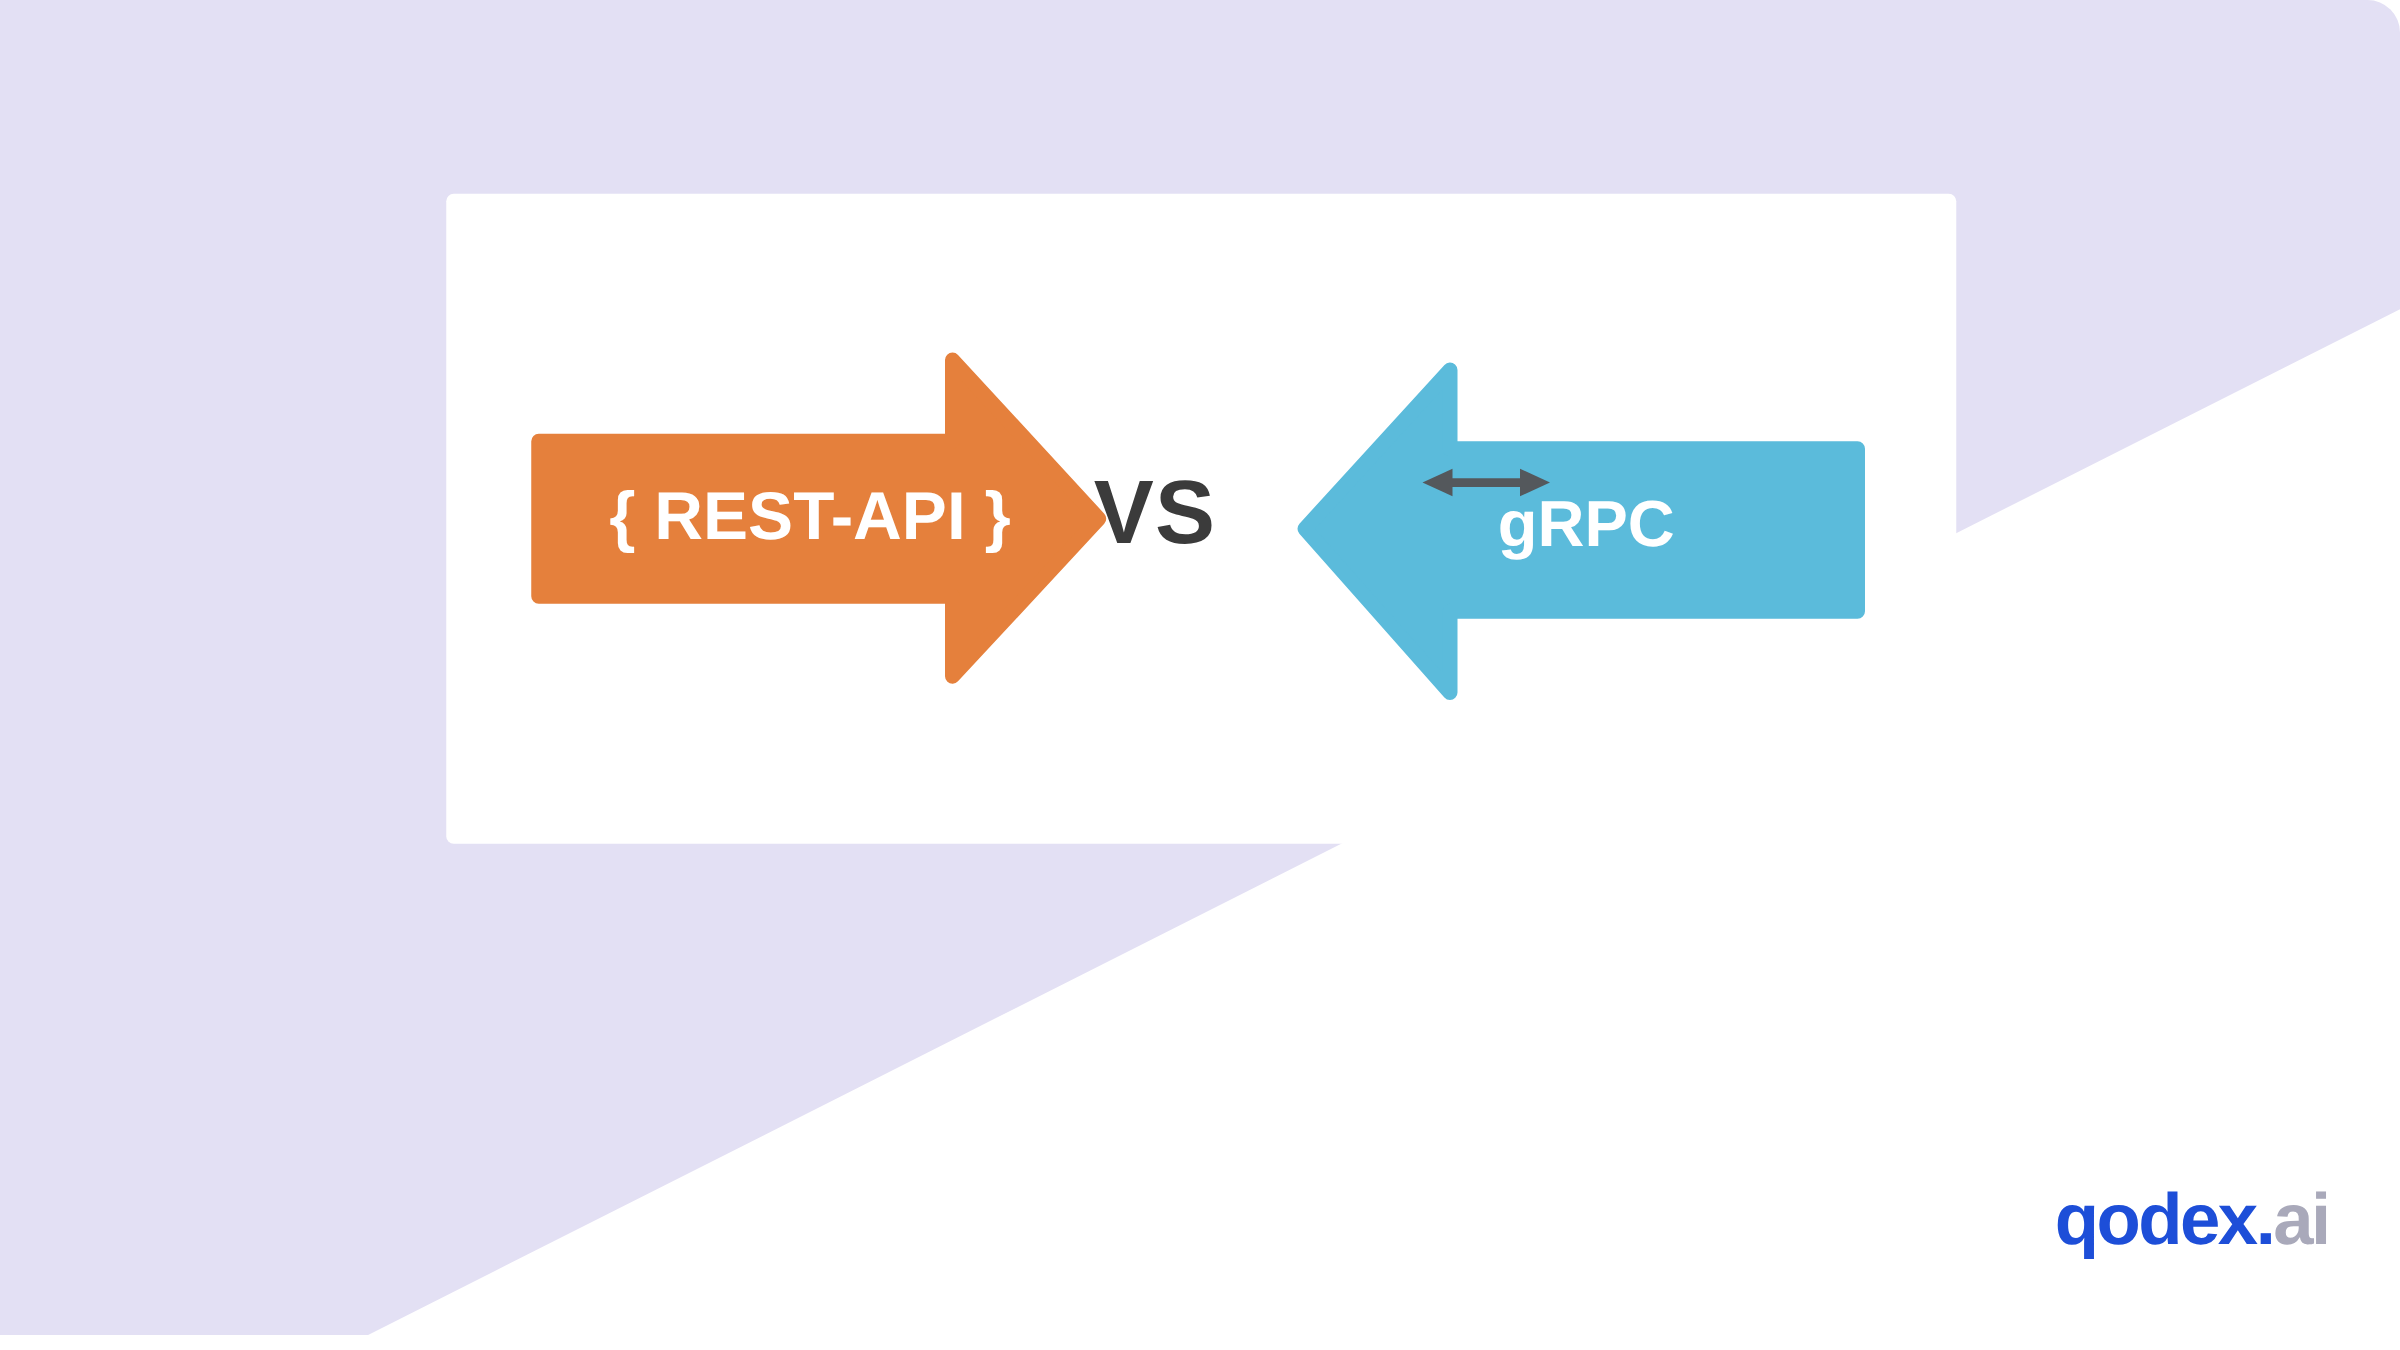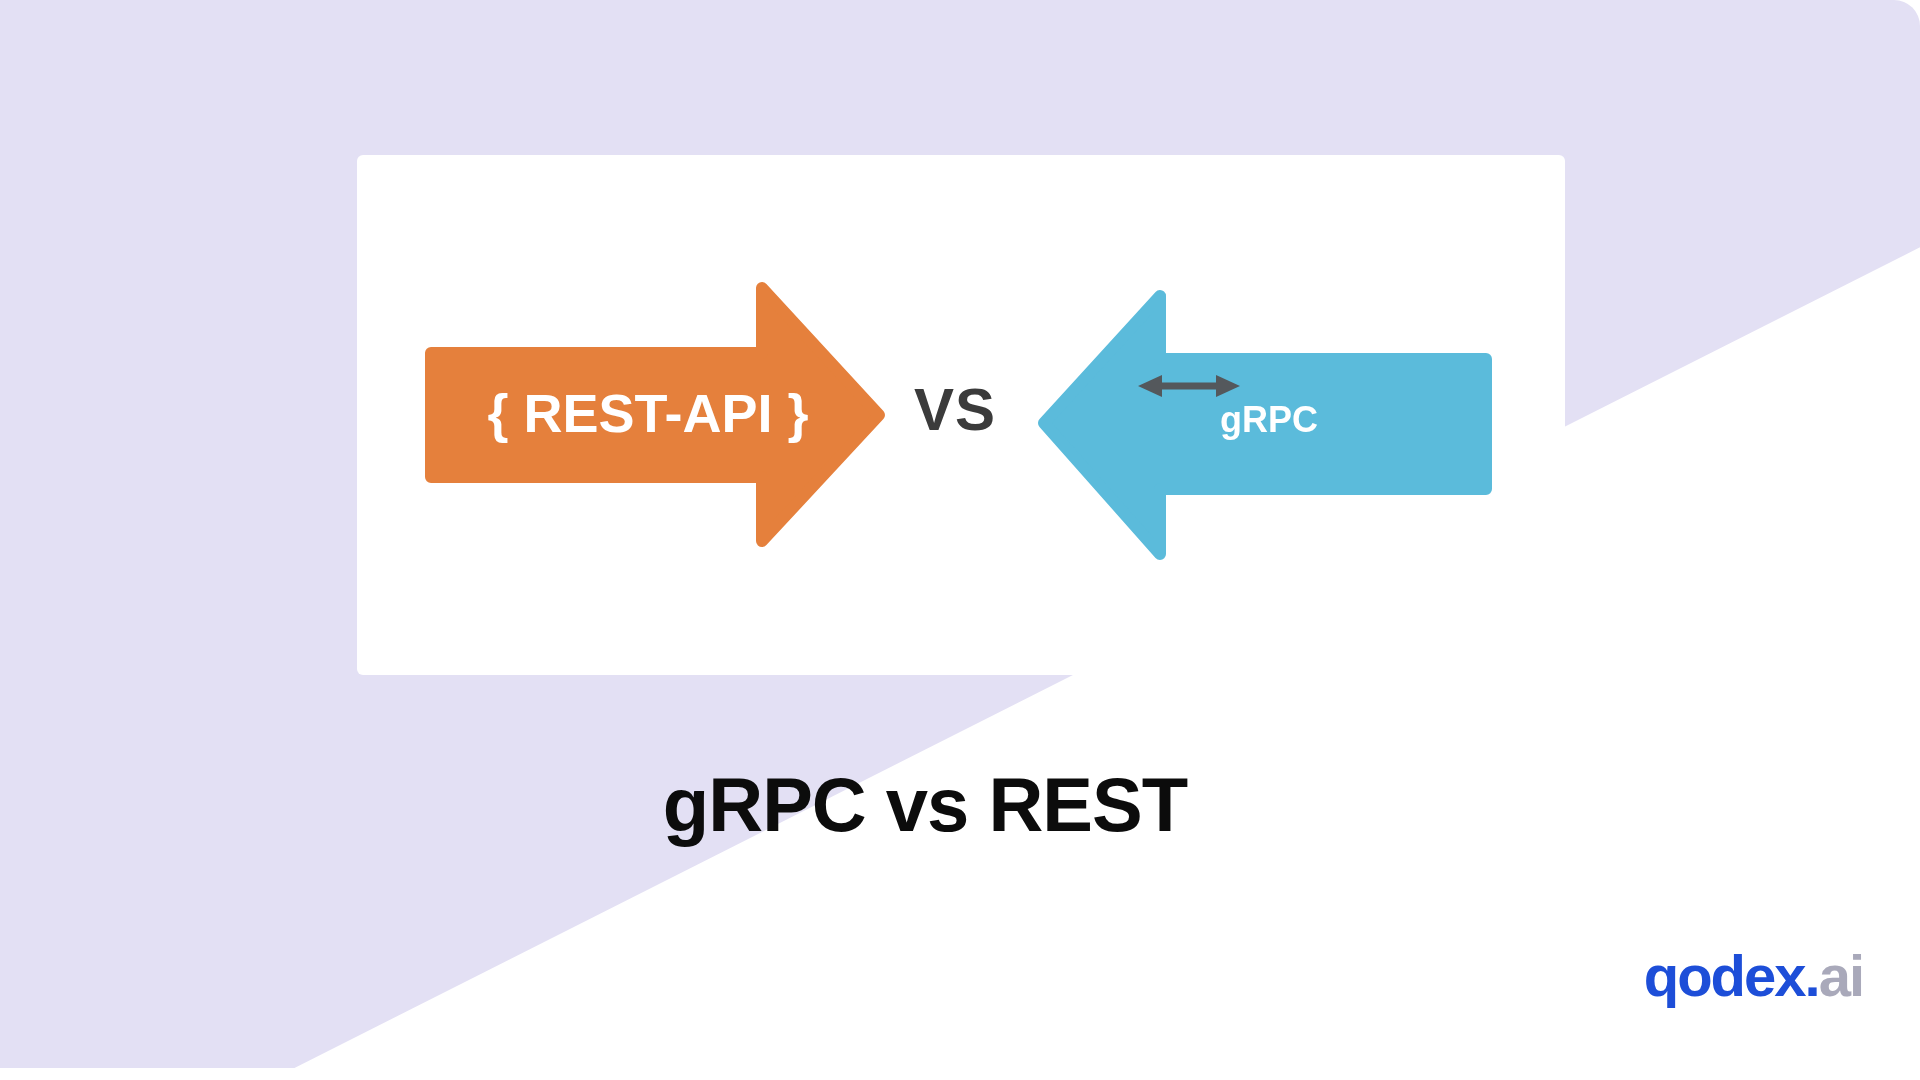--- a/index.html
+++ b/index.html
@@ -19,24 +19,24 @@
   
   .arrow-svg{position:absolute;overflow:visible;}
   .rest-arrow-svg{left:418px;top:276px;width:478px;height:278px;}
   .grpc-arrow-svg{left:1028px;top:280px;width:476px;height:290px;}
   .fill-orange{stroke:#E5803C;stroke-width:12;stroke-linejoin:round;}
   .fill-blue{stroke:#5BBBDB;stroke-width:12;stroke-linejoin:round;}
 
   .arrow-label{position:absolute;color:#ffffff;font-weight:700;text-align:center;
                white-space:nowrap;}
   .rest-label{left:448px;top:386px;width:400px;font-size:54px;line-height:54px;letter-spacing:0px;}
-  .grpc-label{left:1109px;top:393px;width:320px;font-size:36px;line-height:54px;}
+  .grpc-label{left:1109px;top:393px;width:320px;font-size:52px;line-height:54px;}
 
-  .vs-label{position:absolute;left:875px;top:380px;width:160px;text-align:center;
-            font-size:60px;line-height:60px;font-weight:700;color:#3B3B3B;letter-spacing:1px;}
+  .vs-label{position:absolute;left:875px;top:380px;width:160px;text-align:left;
+            font-size:72px;line-height:60px;font-weight:700;color:#3B3B3B;letter-spacing:1px;}
 
   .bidi-icon{position:absolute;left:1136px;top:372px;width:106px;height:28px;}
 
   
   .page-title{position:absolute;left:605px;top:765px;width:640px;text-align:center;
               font-size:76px;line-height:80px;font-weight:700;color:#0C0C0C;
               letter-spacing:-1px;white-space:nowrap;}
 
   
   .logo{position:absolute;left:1620px;top:945px;width:243px;text-align:right;
@@ -66,19 +66,18 @@
   </svg>
 
   <svg class="bidi-icon" viewBox="0 0 106 28">
     <line x1="20" y1="14" x2="86" y2="14" stroke="#54585C" stroke-width="7"></line>
     <polygon points="2,14 26,3 26,25" fill="#54585C"></polygon>
     <polygon points="104,14 80,3 80,25" fill="#54585C"></polygon>
   </svg>
 
   <div class="arrow-label grpc-label">gRPC</div>
 
-  <div class="page-title">gRPC vs REST</div>
 
   <div class="logo">
     <span class="logo-prefix">qodex.</span><span class="logo-suffix">ai</span>
   </div>
 
 </div>
 
 </body></html>

